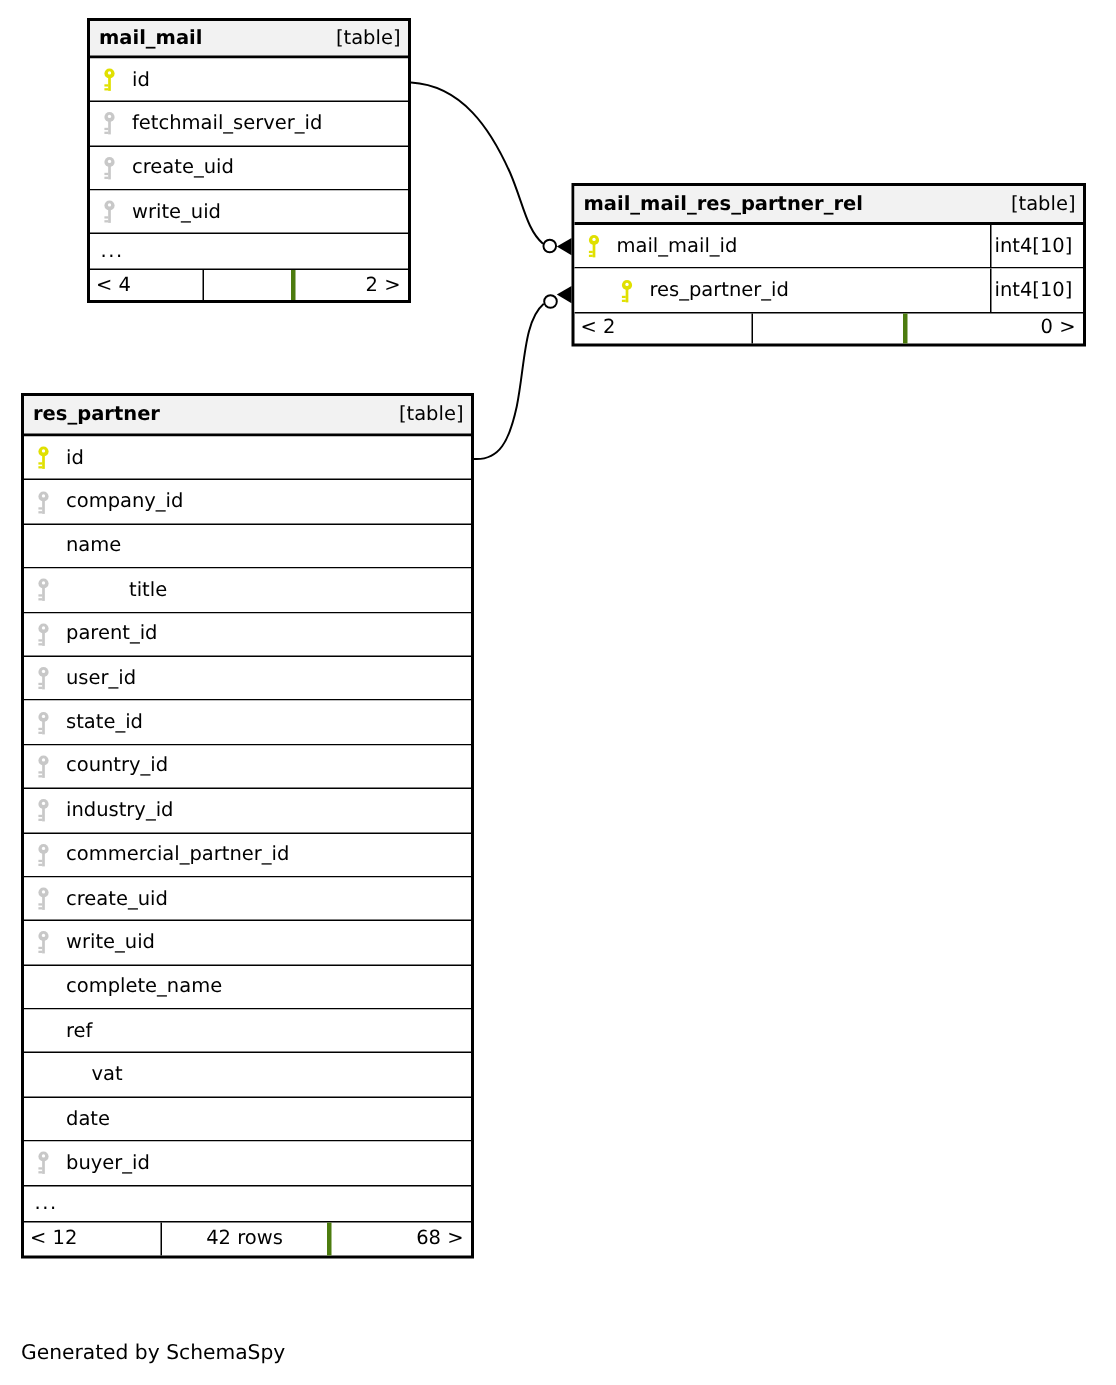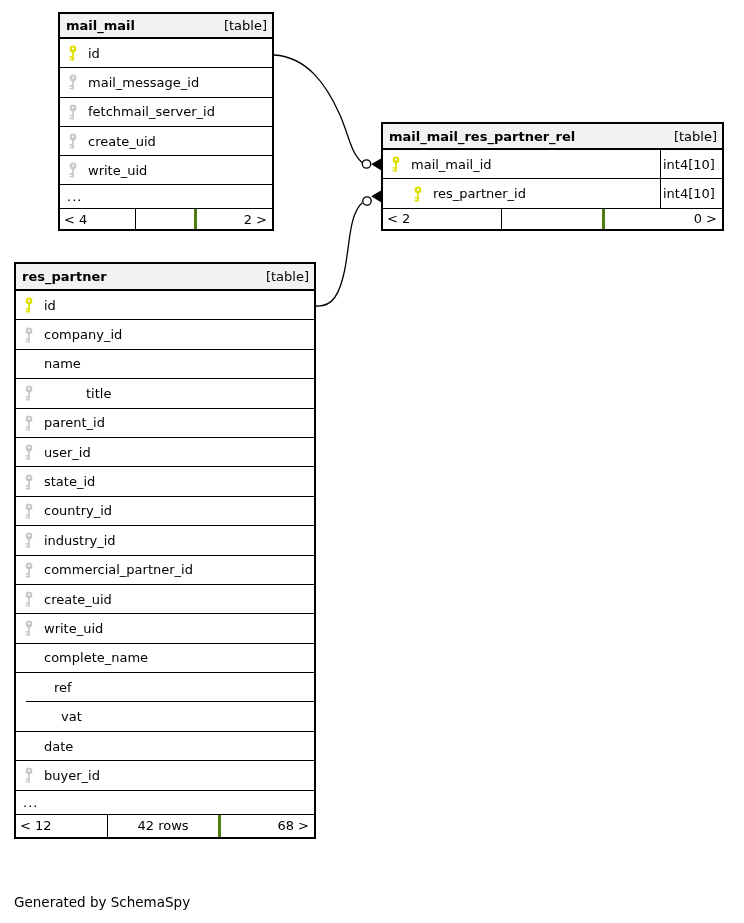--- a/index.html
+++ b/index.html
@@ -68,32 +68,20 @@
       <div class="row" style="height: 29.3px;">
         <span class="icon-slot">
           <svg width="10" height="16" viewBox="0 0 10 16" xmlns="http://www.w3.org/2000/svg">
             <circle cx="5" cy="4" r="3.4" fill="#c8c8c8"></circle>
             <circle cx="5" cy="3.6" r="1.1" fill="#ffffff"></circle>
             <rect x="4.1" y="6" width="1.8" height="9.6" fill="#c8c8c8"></rect>
             <rect x="1.6" y="11.2" width="2.6" height="1.5" fill="#c8c8c8"></rect>
             <rect x="1.6" y="13.8" width="2.6" height="1.5" fill="#c8c8c8"></rect>
           </svg>
         </span>
-        <span class="cname">mail_message_id</span>
-      </div>
-      <div class="row" style="height: 29.3px;">
-        <span class="icon-slot">
-          <svg width="10" height="16" viewBox="0 0 10 16" xmlns="http://www.w3.org/2000/svg">
-            <circle cx="5" cy="4" r="3.4" fill="#c8c8c8"></circle>
-            <circle cx="5" cy="3.6" r="1.1" fill="#ffffff"></circle>
-            <rect x="4.1" y="6" width="1.8" height="9.6" fill="#c8c8c8"></rect>
-            <rect x="1.6" y="11.2" width="2.6" height="1.5" fill="#c8c8c8"></rect>
-            <rect x="1.6" y="13.8" width="2.6" height="1.5" fill="#c8c8c8"></rect>
-          </svg>
-        </span>
         <span class="cname">fetchmail_server_id</span>
       </div>
       <div class="row" style="height: 29.3px;">
         <span class="icon-slot">
           <svg width="10" height="16" viewBox="0 0 10 16" xmlns="http://www.w3.org/2000/svg">
             <circle cx="5" cy="4" r="3.4" fill="#c8c8c8"></circle>
             <circle cx="5" cy="3.6" r="1.1" fill="#ffffff"></circle>
             <rect x="4.1" y="6" width="1.8" height="9.6" fill="#c8c8c8"></rect>
             <rect x="1.6" y="11.2" width="2.6" height="1.5" fill="#c8c8c8"></rect>
             <rect x="1.6" y="13.8" width="2.6" height="1.5" fill="#c8c8c8"></rect>
@@ -295,21 +283,21 @@
             <rect x="1.6" y="11.2" width="2.6" height="1.5" fill="#c8c8c8"></rect>
             <rect x="1.6" y="13.8" width="2.6" height="1.5" fill="#c8c8c8"></rect>
           </svg>
         </span>
         <span class="cname">write_uid</span>
       </div>
       <div class="row" style="height: 29.4px;">
         <span class="icon-slot"></span>
         <span class="cname">complete_name</span>
       </div>
-      <div class="row" style="height: 29.4px; margin-left: 10px;">
+      <div class="row" style="height: 29.4px;">
         <span class="icon-slot"></span>
         <span class="cname">ref</span>
       </div>
       <div class="row" style="height: 29.4px; padding-left: 17px;">
         <span class="icon-slot"></span>
         <span class="cname">vat</span>
       </div>
       <div class="row" style="height: 29.4px;">
         <span class="icon-slot"></span>
         <span class="cname">date</span>

